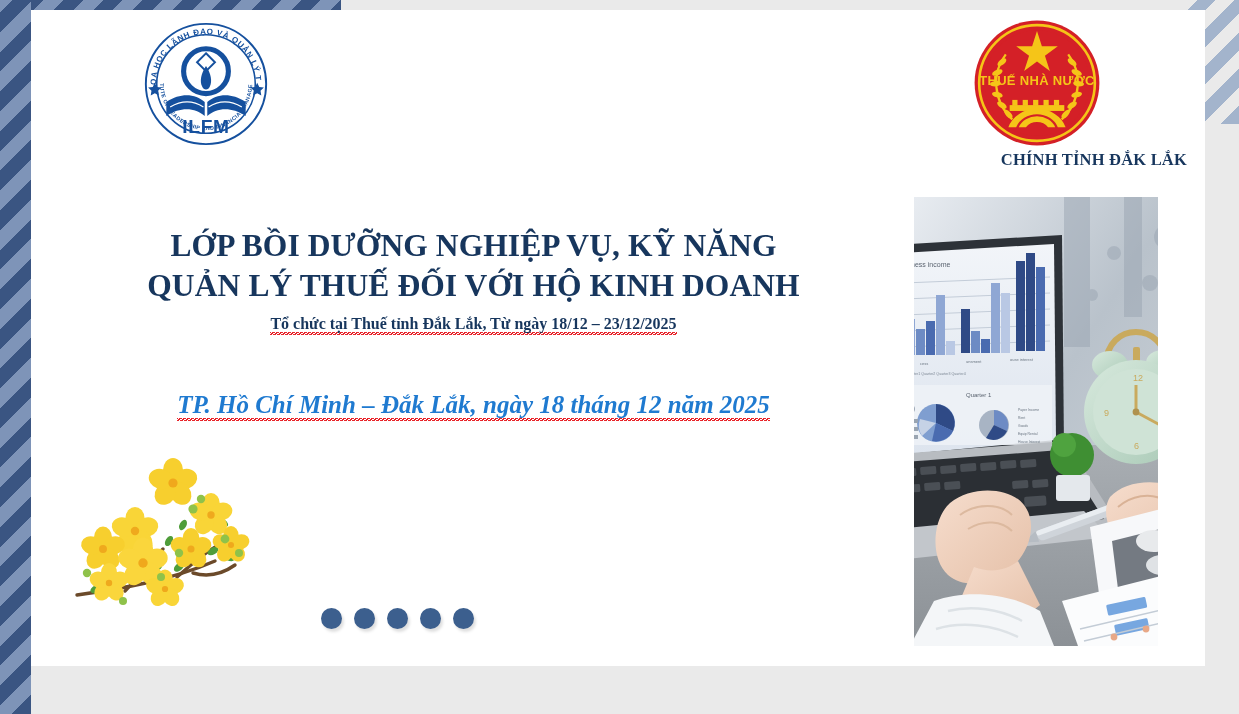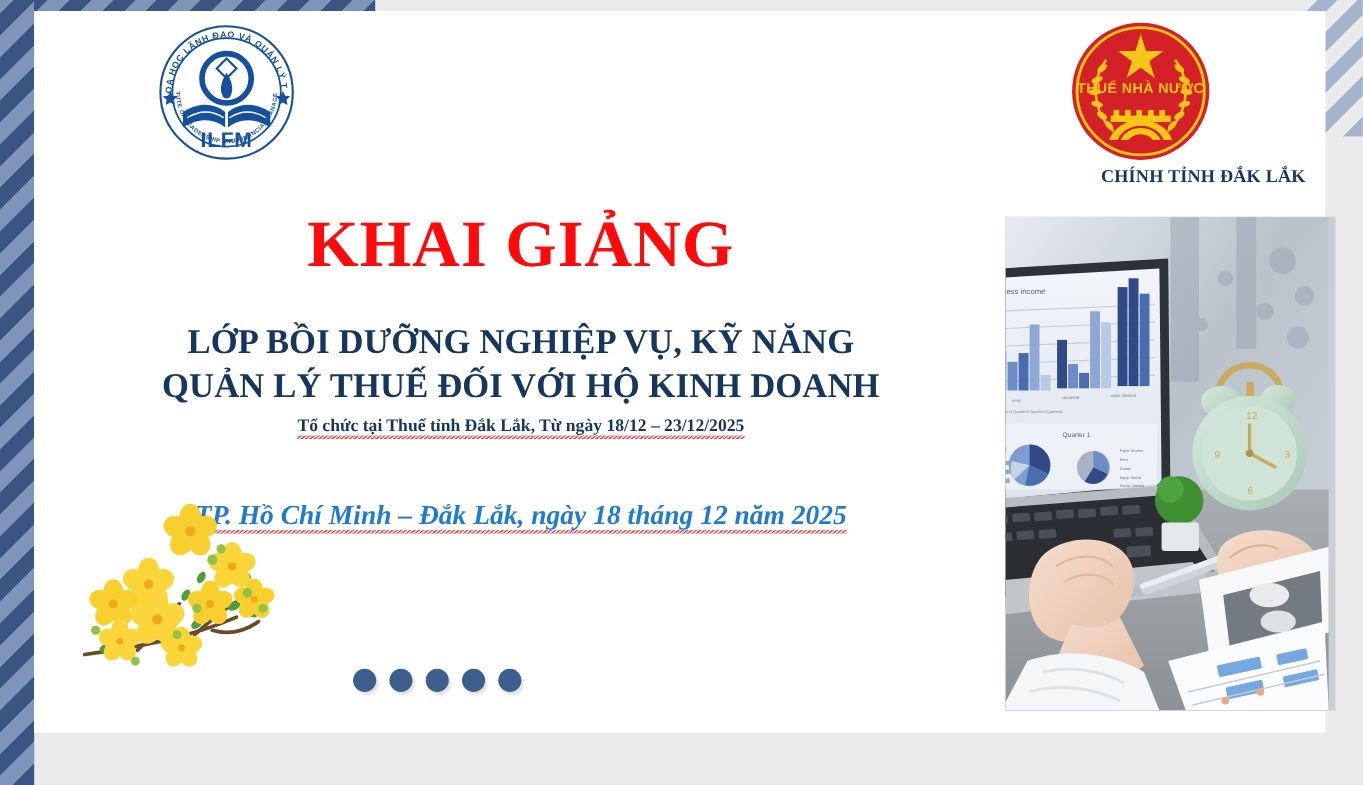--- a/index.html
+++ b/index.html
@@ -138,21 +138,21 @@
 
   
   #flower-art {
     position: absolute; left: 42px; top: 443px;
     width: 200px; height: 160px;
   }
 
   
   #photo {
     position: absolute; left: 883px; top: 187px;
-    width: 300px; height: 449px;
+    width: 244px; height: 449px;
     overflow: hidden;
     background: #c9ced6;
   }
   #photo svg { display: block; }
 </style>
 </head>
 <body>
 
 <div id="slide">
 
@@ -234,21 +234,20 @@
             <rect x="126" y="126" width="8" height="9"></rect>
           </g>
           <path d="M56 168 A 46 40 0 0 1 144 168 L132 168 A 34 30 0 0 0 68 168 Z"></path>
           <path d="M72 168 A 30 26 0 0 1 128 168 L117 168 A 20 17 0 0 0 83 168 Z"></path>
         </g>
       </svg>
       <div class="org-name">CHÍNH TỈNH ĐẮK LẮK</div>
     </div>
 
     <div id="title-block">
-      <div id="main-title">KHAI GIẢNG</div>
       <div id="subtitle">
         <span>LỚP BỒI DƯỠNG NGHIỆP VỤ, KỸ NĂNG</span>
         <span class="l2">QUẢN LÝ THUẾ ĐỐI VỚI HỘ KINH DOANH</span>
       </div>
       <div id="venue-line">
         <span class="squiggle">Tổ chức tại Thuế tỉnh Đắk Lắk,  Từ ngày 18/12 – 23/12/2025</span>
       </div>
       <div id="datetime-line">
         <span class="squiggle">TP. Hồ Chí Minh – Đắk Lắk, ngày 18 tháng 12 năm 2025</span>
       </div>

